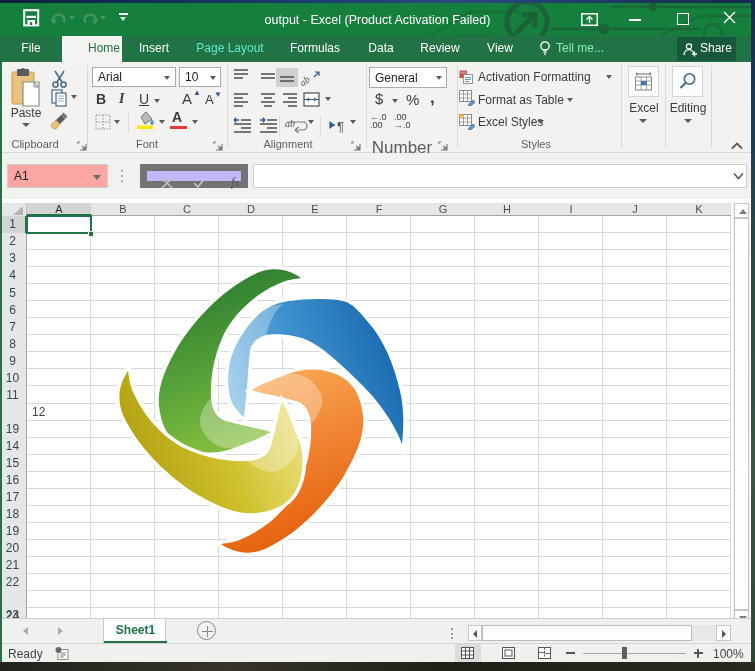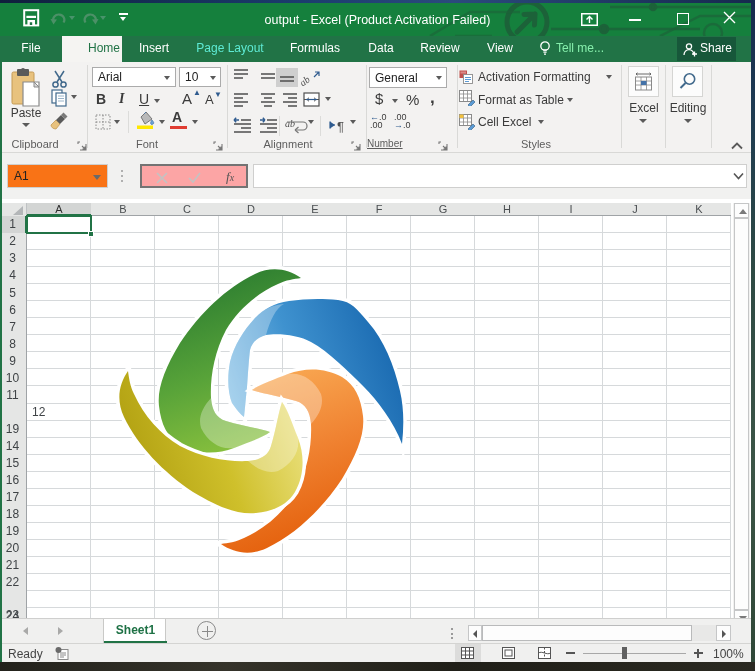--- a/index.html
+++ b/index.html
@@ -227,21 +227,21 @@
   <div class="abs" style="left:369px;top:5px;width:78px;height:21px;background:#fff;border:1px solid #ababab;">
     <div class="abs" style="left:5px;top:3px;font-size:12px;color:#222;">General</div>
     <div class="abs" style="left:66px;top:8px;width:0;height:0;border-left:3.5px solid transparent;border-right:3.5px solid transparent;border-top:4px solid #5a5a5a;"></div>
   </div>
   <div class="abs" style="left:375px;top:28px;font-size:15px;color:#3b3b3b;">$</div>
   <div class="abs" style="left:392px;top:37px;width:0;height:0;border-left:3.5px solid transparent;border-right:3.5px solid transparent;border-top:4px solid #5a5a5a;"></div>
   <div class="abs" style="left:406px;top:29px;font-size:15px;color:#3b3b3b;">%</div>
   <div class="abs" style="left:430px;top:26px;font-size:17px;font-weight:bold;color:#3b3b3b;">,</div>
   <div class="abs" style="left:370px;top:51px;font-size:9px;color:#3b3b3b;line-height:8px;"><span style="color:#2f5b8f;">←</span>.0<br>.00</div>
   <div class="abs" style="left:394px;top:51px;font-size:9px;color:#3b3b3b;line-height:8px;">.00<br><span style="color:#2f5b8f;">→</span>.0</div>
-  <div class="abs" style="left:367px;top:76px;width:70px;font-size:10px;color:#5d5d5d;text-decoration:underline;">Number</div>
+  <div class="abs" style="left:367px;top:76px;width:70px;text-align:center;font-size:17px;color:#5d5d5d;text-decoration:underline;">Number</div>
   <svg class="abs" style="left:438px;top:79px;" width="10" height="10" viewBox="0 0 10 10">
     <path d="M1 3 V1 h2 M9 3 V9 H3 M5 5 l3 3 M8 5.5 V8 H5.5" stroke="#777" stroke-width="1.1" fill="none"></path>
   </svg>
 
   <svg class="abs" style="left:459px;top:8px;" width="14" height="14" viewBox="0 0 14 14">
     <rect x="0.5" y="0.5" width="7.5" height="7.5" fill="#c0504d"></rect>
     <rect x="1.5" y="1.5" width="5.5" height="2" fill="#d98a88"></rect>
     <rect x="4.5" y="4.5" width="9" height="9" fill="#fff" stroke="#8a8a8a" stroke-width="0.9"></rect>
     <path d="M6 7.5 h6 M6 9.5 h6 M6 11.5 h4" stroke="#5b9bd5" stroke-width="1"></path>
   </svg>
@@ -253,21 +253,21 @@
     <path d="M9 15 L14 10 L16 12 L11 17 z" fill="#5b9bd5" stroke="#41698c" stroke-width="0.7"></path>
   </svg>
   <div class="abs" style="left:478px;top:31px;font-size:12px;color:#3b3b3b;">Format as Table</div>
   <div class="abs" style="left:567px;top:36px;width:0;height:0;border-left:3.5px solid transparent;border-right:3.5px solid transparent;border-top:4px solid #5a5a5a;"></div>
   <svg class="abs" style="left:459px;top:52px;" width="16" height="16" viewBox="0 0 16 16">
     <rect x="0.5" y="0.5" width="12" height="11" fill="#fff" stroke="#8a8a8a"></rect>
     <path d="M0.5 4 H12.5 M4.5 0.5 V11.5 M8.5 0.5 V11.5 M0.5 8 H12.5" stroke="#8a8a8a" stroke-width="0.8"></path>
     <rect x="0.5" y="0.5" width="4" height="3.5" fill="#f0c040"></rect>
     <path d="M9 15 L14 10 L16 12 L11 17 z" fill="#5b9bd5" stroke="#41698c" stroke-width="0.7"></path>
   </svg>
-  <div class="abs" style="left:478px;top:53px;font-size:12px;color:#3b3b3b;">Cell Excel</div>
+  <div class="abs" style="left:478px;top:53px;font-size:12px;color:#3b3b3b;">Excel Styles</div>
   <div class="abs" style="left:538px;top:58px;width:0;height:0;border-left:3.5px solid transparent;border-right:3.5px solid transparent;border-top:4px solid #5a5a5a;"></div>
   <div class="abs" style="left:501px;top:76px;width:70px;text-align:center;font-size:11px;color:#5d5d5d;">Styles</div>
 
   <div class="abs" style="left:628px;top:4px;width:31px;height:31px;background:#fcfcfc;border:1px solid #d5d5d3;"></div>
   <svg class="abs" style="left:634px;top:9px;" width="19" height="21" viewBox="0 0 19 21">
     <path d="M2 3 h15 m-15 0 l1.5 -1.2 m-1.5 1.2 l1.5 1.2 m13.5 -1.2 l-1.5 -1.2 m1.5 1.2 l-1.5 1.2" stroke="#5a5a5a" stroke-width="0.9" fill="none"></path>
     <rect x="1.5" y="6" width="16" height="13" fill="#fff" stroke="#8a8a8a" stroke-width="1"></rect>
     <path d="M1.5 10 H17.5 M1.5 14 H17.5 M7 6 V19 M12.5 6 V19" stroke="#8a8a8a" stroke-width="0.8"></path>
     <rect x="7" y="10" width="5.5" height="4" fill="#4472a8"></rect>
   </svg>
@@ -281,28 +281,28 @@
   </svg>
   <div class="abs" style="left:666px;top:39px;width:44px;text-align:center;font-size:12px;color:#3b3b3b;">Editing</div>
   <div class="abs" style="left:684px;top:57px;width:0;height:0;border-left:4px solid transparent;border-right:4px solid transparent;border-top:4.5px solid #5a5a5a;"></div>
 
   <svg class="abs" style="left:731px;top:79px;" width="12" height="9" viewBox="0 0 12 9">
     <path d="M1 7.5 L6 2.5 L11 7.5" stroke="#5a5a5a" stroke-width="1.8" fill="none"></path>
   </svg>
 </div>
 
 <div class="abs" id="fbar" style="left:0;top:153px;width:755px;height:46px;background:#f1f1f0;">
-  <div class="abs" style="left:7px;top:11px;width:101px;height:24px;background:#f97316;border:1px solid #cfcfce;">
+  <div class="abs" style="left:7px;top:11px;width:101px;height:24px;background:#fca5a5;border:1px solid #cfcfce;">
     <div class="abs" style="left:6px;top:4px;font-size:12px;color:#222;">A1</div>
     <div class="abs" style="left:85px;top:10px;width:0;height:0;border-left:4px solid transparent;border-right:4px solid transparent;border-top:5px solid #6a6a6a;"></div>
   </div>
   <div class="abs" style="left:121px;top:17px;width:2px;height:2px;background:#b0b0b0;"></div>
   <div class="abs" style="left:121px;top:22px;width:2px;height:2px;background:#b0b0b0;"></div>
   <div class="abs" style="left:121px;top:27px;width:2px;height:2px;background:#b0b0b0;"></div>
-  <div class="abs" style="left:140px;top:11px;width:108px;height:24px;background:#fca5a5;border:2px solid #737373;">
+  <div class="abs" style="left:140px;top:11px;width:108px;height:24px;background:#c4b5fd;border:7px solid #737373;">
     <svg class="abs" style="left:14px;top:6px;" width="12" height="12" viewBox="0 0 12 12">
       <path d="M1 1 L11 11 M11 1 L1 11" stroke="#c3c3c3" stroke-width="1.6"></path>
     </svg>
     <svg class="abs" style="left:46px;top:6px;" width="13" height="12" viewBox="0 0 13 12">
       <path d="M1 6 L5 10 L12 1" stroke="#c3c3c3" stroke-width="1.6" fill="none"></path>
     </svg>
     <div class="abs" style="left:84px;top:3px;font-size:13px;font-style:italic;color:#555;font-family:'Liberation Serif',serif;">f<span style="font-size:10px;">x</span></div>
   </div>
   <div class="abs" style="left:253px;top:11px;width:494px;height:24px;background:#fff;border:1px solid #cfcfce;">
     <svg class="abs" style="left:479px;top:7px;" width="11" height="8" viewBox="0 0 11 8">

